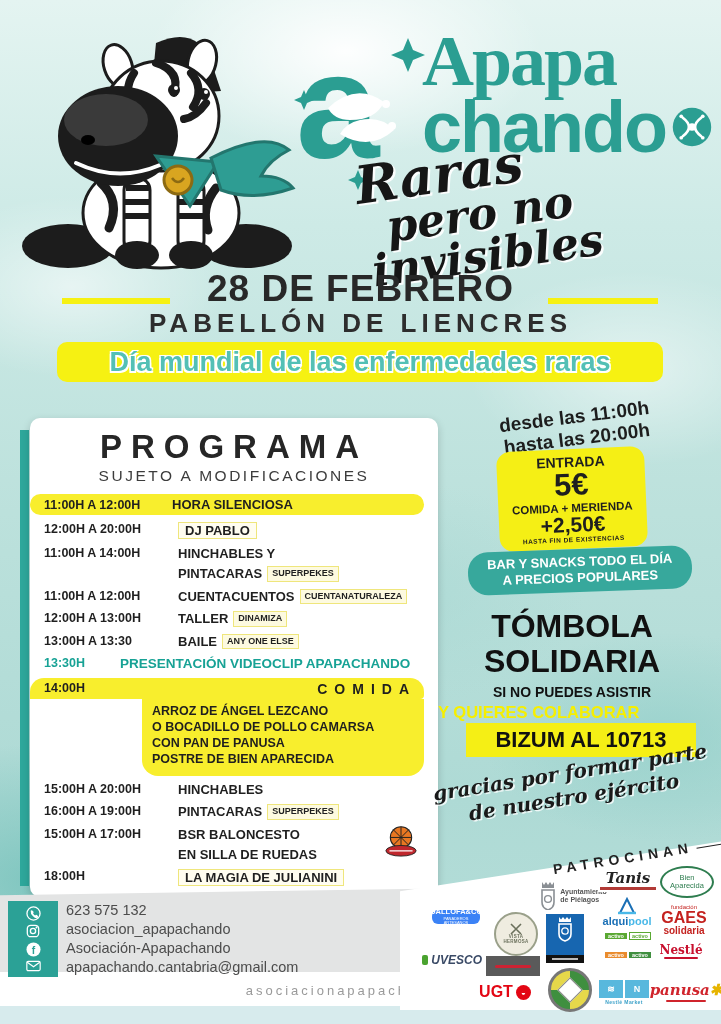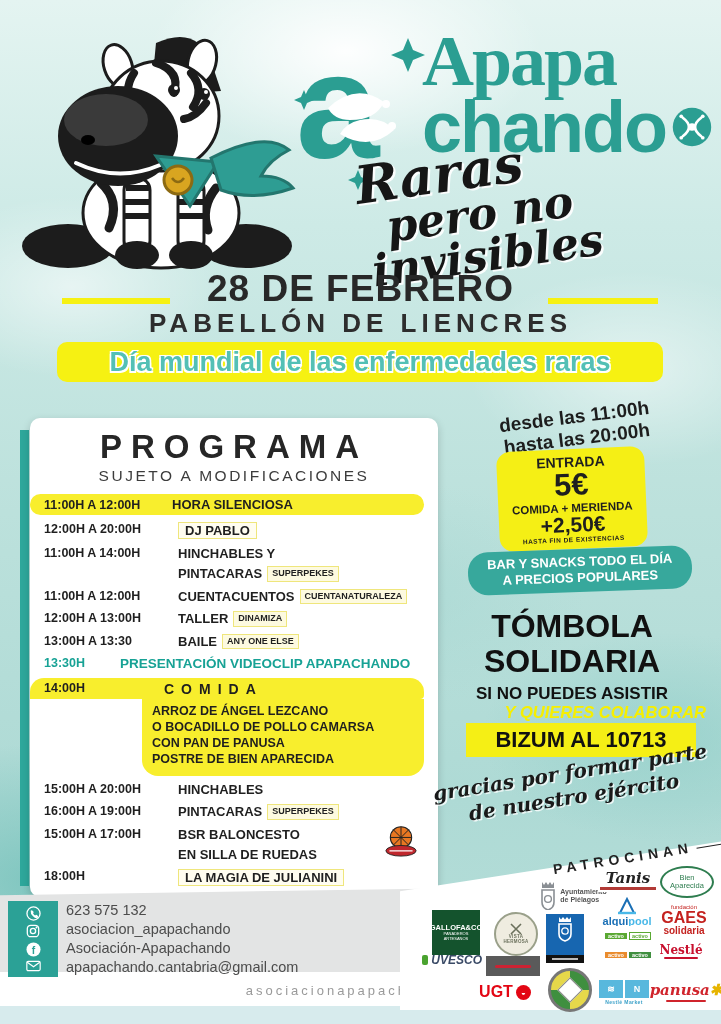--- a/index.html
+++ b/index.html
@@ -56,44 +56,44 @@
   .boxed .txt{border:1.5px solid #efe67c;background:#fffdf0;padding:0 6px;}
   .prow.bar{background:#f8ee2d;margin-left:-14px;padding:3px 6px 3px 14px;border-radius:14px;
     align-items:center;}
   .prow.bar .ptime{flex-basis:128px;}
   .prow.teal{color:#17a295;}
   .prow.teal .ptime{flex-basis:76px;color:#17a295;}
   .prow.teal .pline{color:#17a295;font-size:13.5px;white-space:nowrap;}
   .prow.comida{display:block;margin-left:-14px;margin-bottom:6px;}
   .comida-head{display:flex;background:#f8ee2d;border-radius:14px 14px 4px 0;padding:3px 8px 2px 14px;}
   .comida-head .ptime{flex:0 0 120px;}
-  .comida-title{flex:1;text-align:left;font-weight:800;font-size:14px;letter-spacing:7px;}
+  .comida-title{flex:1;text-align:right;font-weight:800;font-size:14px;letter-spacing:7px;}
   .comida-menu{margin-left:112px;background:#f8ee2d;border-radius:0 0 16px 16px;
     padding:3px 10px 8px;font-size:12.5px;}
   .mline{margin:2px 0;font-weight:600;}
   .mline b{font-weight:800;}
   .bball{position:absolute;right:4px;top:-2px;}
   
   #hours{left:468px;top:406px;width:215px;transform:rotate(-7deg);font-weight:800;
     font-size:19px;color:#1d1d1d;text-align:center;line-height:1.15;}
   #price-box{left:498px;top:449px;width:136px;background:#f5ef15;border-radius:14px;
     transform:rotate(-2.5deg);text-align:center;padding:5px 6px 6px;}
   .entry-label{font-size:14px;font-weight:800;}
   .entry-price{font-size:31px;font-weight:800;line-height:.95;}
   .combo-label{font-size:11.5px;font-weight:800;margin-top:3px;}
   .combo-price{font-size:21px;font-weight:800;line-height:1;}
   .combo-note{font-size:6.5px;font-weight:800;letter-spacing:.5px;margin-top:1px;}
   #bar-pill{left:468px;top:549px;width:212px;background:#37a89c;border-radius:20px;
     transform:rotate(-2deg);text-align:center;padding:5px 6px;color:#fff;font-weight:800;
     font-size:13px;line-height:1.25;}
   #tombola{left:452px;top:609px;width:240px;text-align:center;font-weight:800;font-size:32px;
     line-height:1.1;color:#111;}
-  #asistir{left:438px;top:684px;width:268px;text-align:center;font-weight:800;font-size:17px;color:#111;}
-  #colaborar{left:438px;top:703px;width:268px;text-align:right;font-weight:800;font-size:16.5px;
-    color:#f6ef00;font-style:italic;}
+  #asistir{left:438px;top:684px;width:268px;text-align:center;font-weight:800;font-size:14px;color:#111;}
+  #colaborar{left:438px;top:703px;width:268px;text-align:left;font-weight:800;font-size:16.5px;
+    color:#f6ef00;}
   #bizum{left:466px;top:723px;width:214px;background:#f5ef15;text-align:center;
     padding:4px 8px;font-weight:800;font-size:22px;color:#111;}
   #thanks{left:428px;top:760px;width:288px;transform:rotate(-9deg);text-align:center;
     font-family:"DejaVu Serif",serif;font-style:italic;font-weight:700;font-size:20px;
     color:#1a1a1a;line-height:1.25;text-shadow:1.5px 1.5px 0 rgba(255,255,255,.8);}
   
   #gray-band{left:0;top:888px;width:475px;height:120px;background:#e3e4e4;
     clip-path:polygon(0 6%,100% 0,100% 100%,0 100%);}
   #gray-cut{left:0;top:975px;width:270px;height:34px;background:#fff;
     clip-path:polygon(0 30%,0 100%,100% 100%);}
@@ -117,21 +117,21 @@
   .sp-tanis{left:598px;top:868px;width:60px;height:24px;flex-direction:column;background:#fff;}
   .sp-tanis .script{font-family:"DejaVu Serif",serif;font-style:italic;font-weight:700;font-size:15px;color:#222;line-height:1;}
   .sp-tanis .bar{width:56px;height:3px;background:#b23a36;margin-top:1px;}
   .sp-bien{left:660px;top:866px;width:50px;height:28px;border:2px solid #2e7d4f;border-radius:50%;
     background:#fff;flex-direction:column;color:#2e7d4f;font-size:7.5px;font-weight:400;line-height:1.05;}
   .sp-alquipool{left:601px;top:893px;width:52px;height:38px;flex-direction:column;}
   .sp-alquipool .aq{font-size:11px;font-weight:800;}
   .aq .b1{color:#1a6fb5;}.aq .b2{color:#49b8e8;}
   .sp-gaes{left:658px;top:901px;width:52px;height:38px;flex-direction:column;color:#c4221f;line-height:1;}
   .sp-gaes .g0{font-size:6px;}.sp-gaes .g1{font-size:16px;font-weight:800;}.sp-gaes .g2{font-size:10px;font-weight:700;}
-  .sp-gallofa{left:432px;top:910px;width:48px;height:45px;background:#14532d;flex-direction:column;color:#fff;line-height:1.1;}
+  .sp-gallofa{left:432px;top:910px;width:48px;height:14px;background:#3b82f6;flex-direction:column;color:#fff;line-height:1.1;border-radius:6px;}
   .sp-gallofa .ga1{font-size:7.5px;font-weight:800;}.sp-gallofa .ga2{font-size:4px;}
   .sp-vista{left:494px;top:912px;width:40px;height:40px;border:2px solid #9aa08a;border-radius:50%;
     background:#efece0;flex-direction:column;color:#6b705c;}
   .sp-vista .vtxt{font-size:4.5px;font-weight:800;letter-spacing:.3px;line-height:1.1;}
   .sp-bluecrest{left:546px;top:914px;width:38px;height:46px;background:#1766b0;flex-direction:column;justify-content:flex-start;padding-top:3px;}
   .sp-bluecrest .strip{width:100%;height:8px;background:#111;margin-top:auto;display:flex;align-items:center;justify-content:center;}
   .sp-bluecrest .strip i{display:block;width:26px;height:2px;background:#bbb;}
   .sp-activo{left:604px;top:926px;width:46px;height:36px;display:grid;grid-template-columns:1fr 1fr;gap:2px;background:#fff;padding:1px;}
   .sp-activo div{display:flex;align-items:center;justify-content:center;font-size:5.5px;font-weight:800;}
   .ac1{background:#5aa832;color:#fff;}.ac2{background:#fff;border:1px solid #5aa832;color:#5aa832;}

